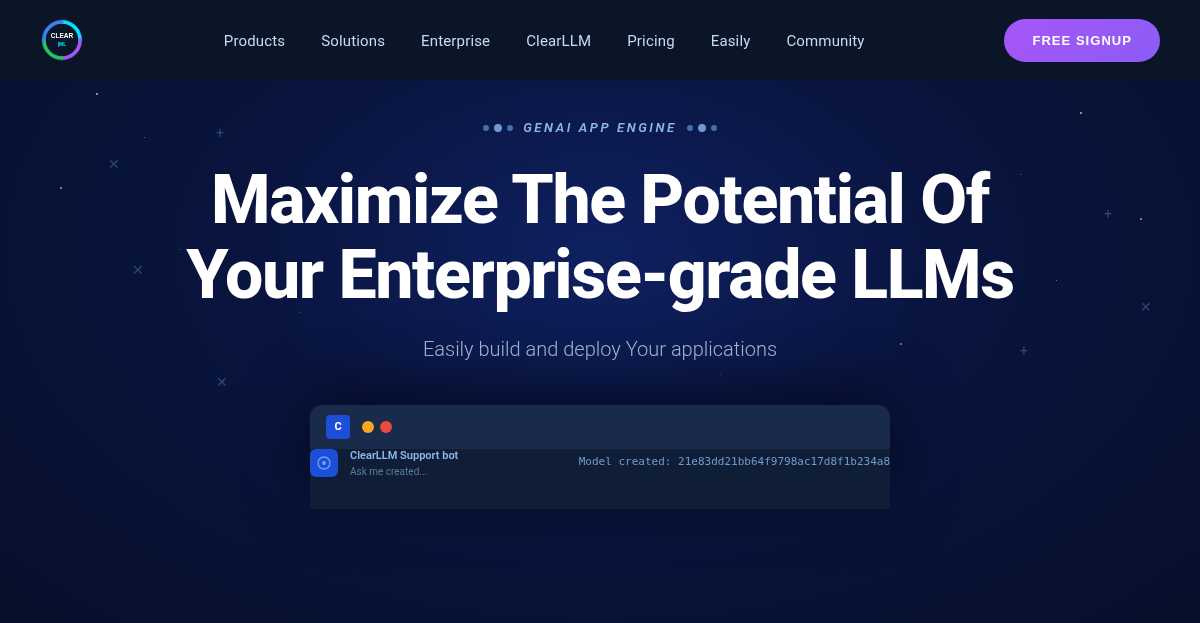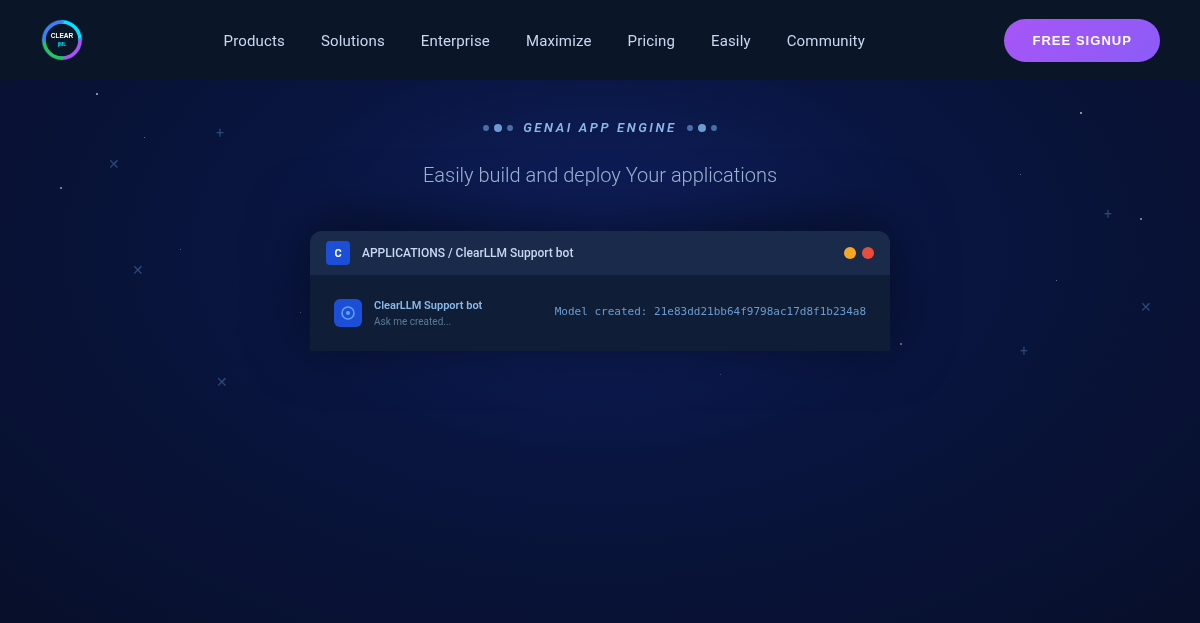--- a/index.html
+++ b/index.html
@@ -235,21 +235,21 @@
       width: 12px;
       height: 12px;
       border-radius: 50%;
     }
 
     .ctrl-yellow { background: #f5a623; }
     .ctrl-red { background: #e74c3c; }
 
     .app-preview-content {
       background: #0f1e36;
-      padding: 24px;
+      padding: 0;
       min-height: 60px;
     }
 
     .app-content-inner {
       display: flex;
       gap: 12px;
       align-items: flex-start;
     }
 
     .app-bot-icon {
@@ -310,21 +310,21 @@
     <li>
       <a href="#">Products</a>
     </li>
     <li>
       <a href="#">Solutions</a>
     </li>
     <li>
       <a href="#">Enterprise</a>
     </li>
     <li>
-      <a href="#">Maximize</a>
+      <a href="#">ClearLLM</a>
     </li>
     <li>
       <a href="#">Pricing</a>
     </li>
     <li>
       <a href="#">Easily</a>
     </li>
     <li>
       <a href="#">Community</a>
     </li>
@@ -368,28 +368,31 @@
       <div class="dot"></div>
     </div>
     <span class="badge-text">GENAI APP ENGINE</span>
     <div class="badge-dots-right">
       <div class="dot"></div>
       <div class="dot accent"></div>
       <div class="dot"></div>
     </div>
   </div>
 
+  <h1 class="hero-heading">
+    <span>Maximize The Potential Of</span><br>
+    <span>Your Enterprise-grade LLMs</span>
+  </h1>
 
   <p class="hero-subtext">Easily build and deploy Your applications</p>
 
 
   <div class="app-preview">
     <div class="app-preview-bar">
       <div class="app-preview-logo">C</div>
-      <span class="app-preview-title">APPLICATIONS / ClearLLM Support bot</span>
       <div class="app-preview-controls">
         <div class="ctrl-dot ctrl-yellow"></div>
         <div class="ctrl-dot ctrl-red"></div>
       </div>
     </div>
     <div class="app-preview-content">
       <div class="app-content-inner">
         <div class="app-bot-icon">
           <svg width="16" height="16" viewBox="0 0 16 16" fill="none">
             <circle cx="8" cy="8" r="6" stroke="#60a5fa" stroke-width="1.5"></circle>

